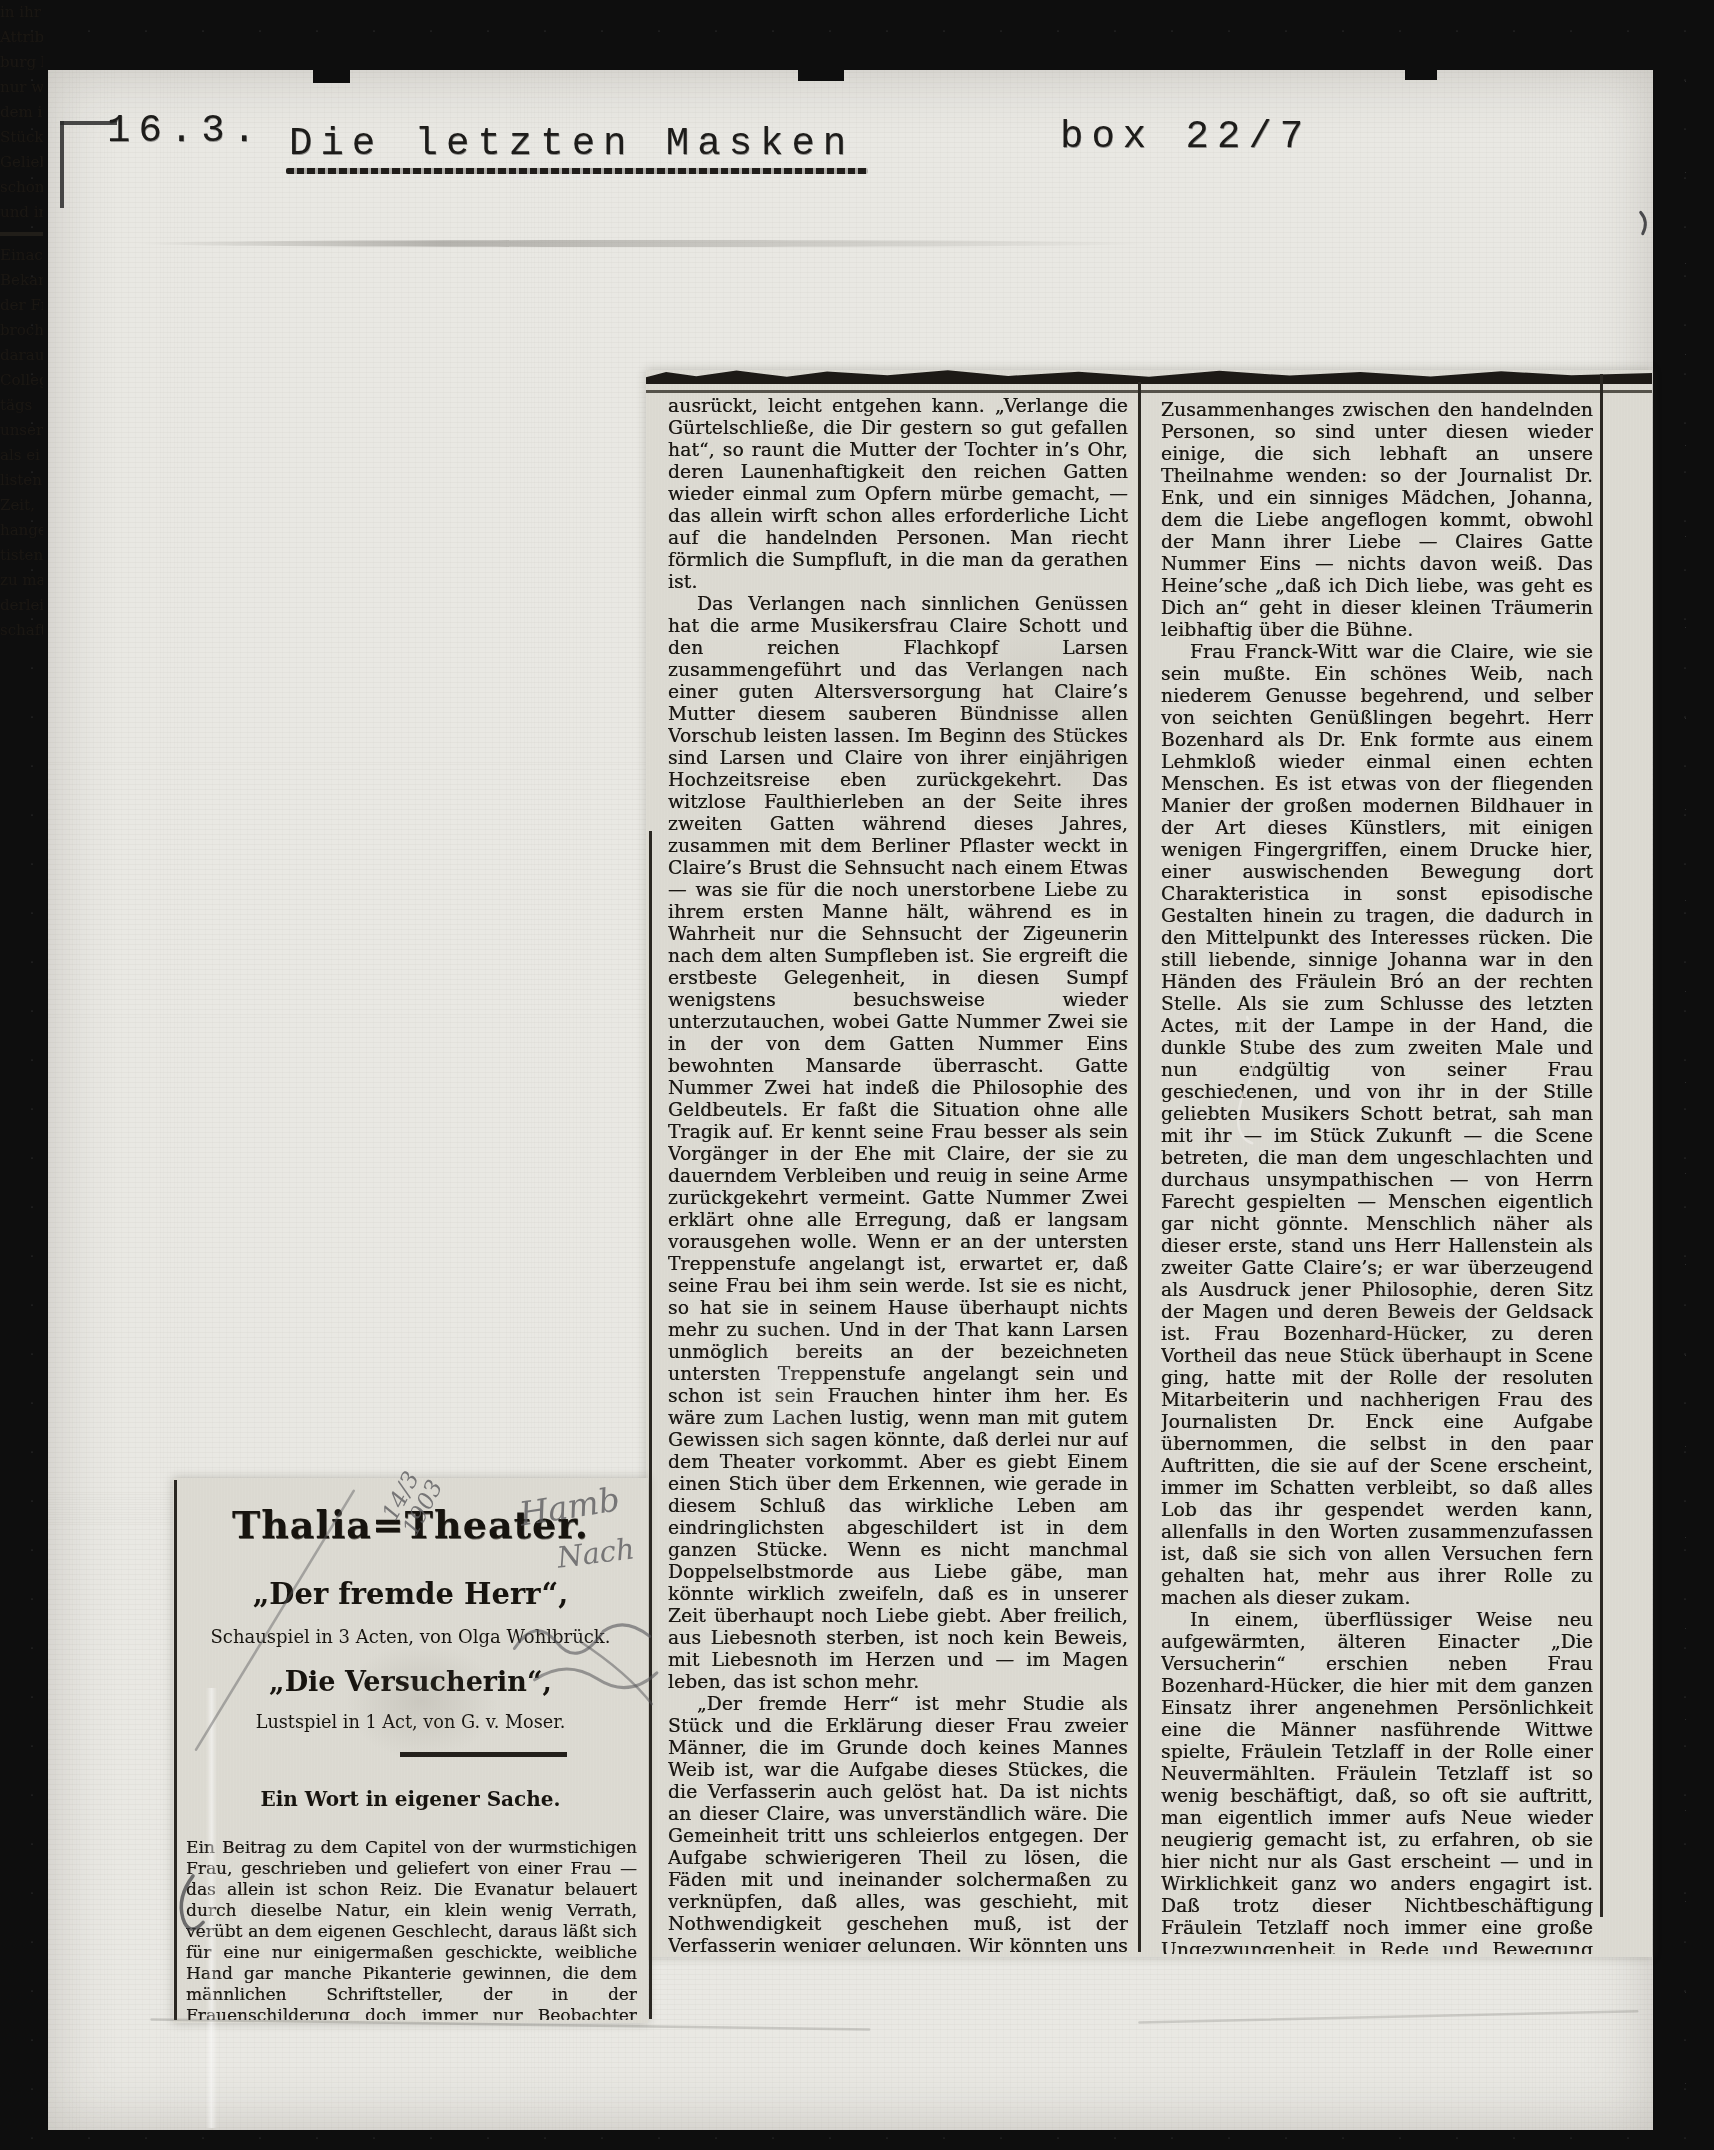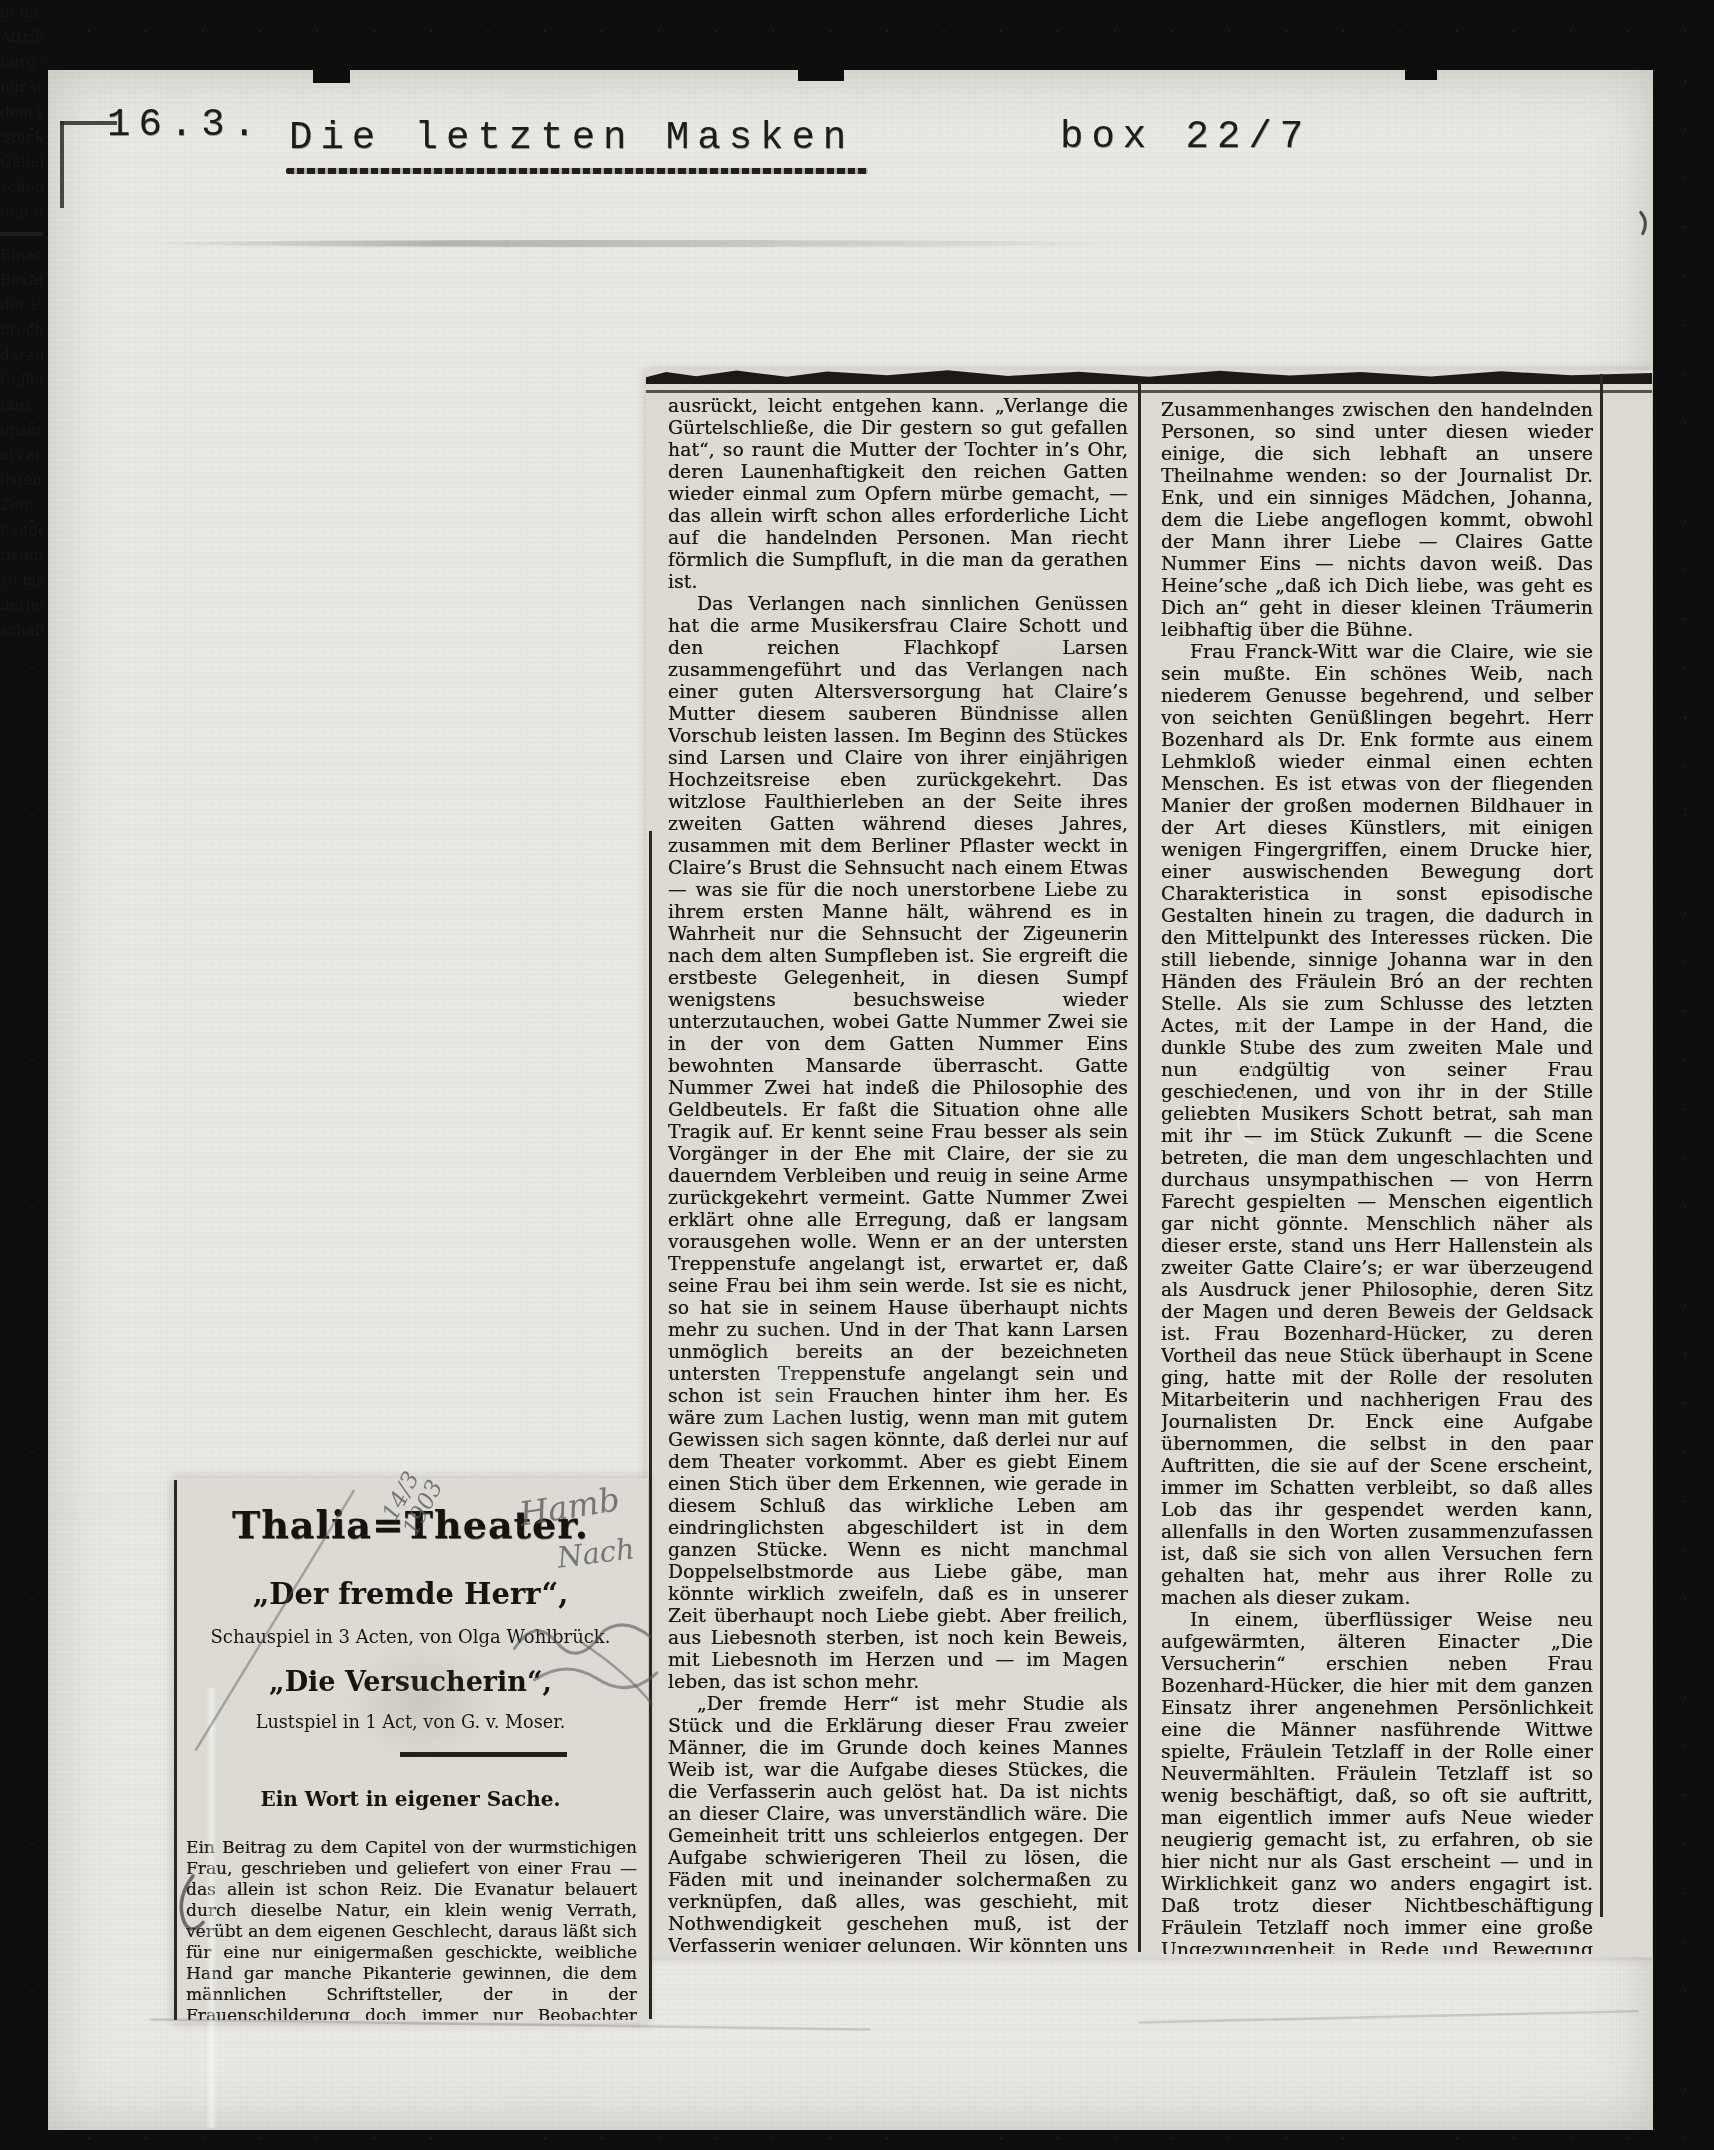--- a/index.html
+++ b/index.html
@@ -117,22 +117,22 @@
 
   <div class="page"></div>
 
   <div class="nub" style="left:313px;top:70px;width:37px;height:13px;"></div>
   <div class="nub" style="left:798px;top:70px;width:46px;height:11px;"></div>
   <div class="nub" style="left:1405px;top:70px;width:32px;height:10px;"></div>
 
   <div class="bracket" style="left:60px;top:121px;width:57px;height:4px;"></div>
   <div class="bracket" style="left:60px;top:121px;width:4px;height:87px;"></div>
 
-  <div class="type" style="left:107px;top:103px;text-align:center;">16.3.</div>
-  <div class="type" style="left:289px;top:116px;">Die letzten Masken</div>
+  <div class="type" style="left:107px;top:109px;text-align:center;">16.3.</div>
+  <div class="type" style="left:289px;top:122px;">Die letzten Masken</div>
   <div class="hdr-underline"></div>
   <div class="type" style="left:1060px;top:115px;">box 22/7</div>
   <div class="smudge"></div>
 
   <div class="clip clip-main"></div>
   <div class="clip clip-left"></div>
   <div class="torn-top"></div>
   <div class="torn-line"></div>
 
   <div class="rule rule-a"></div>

